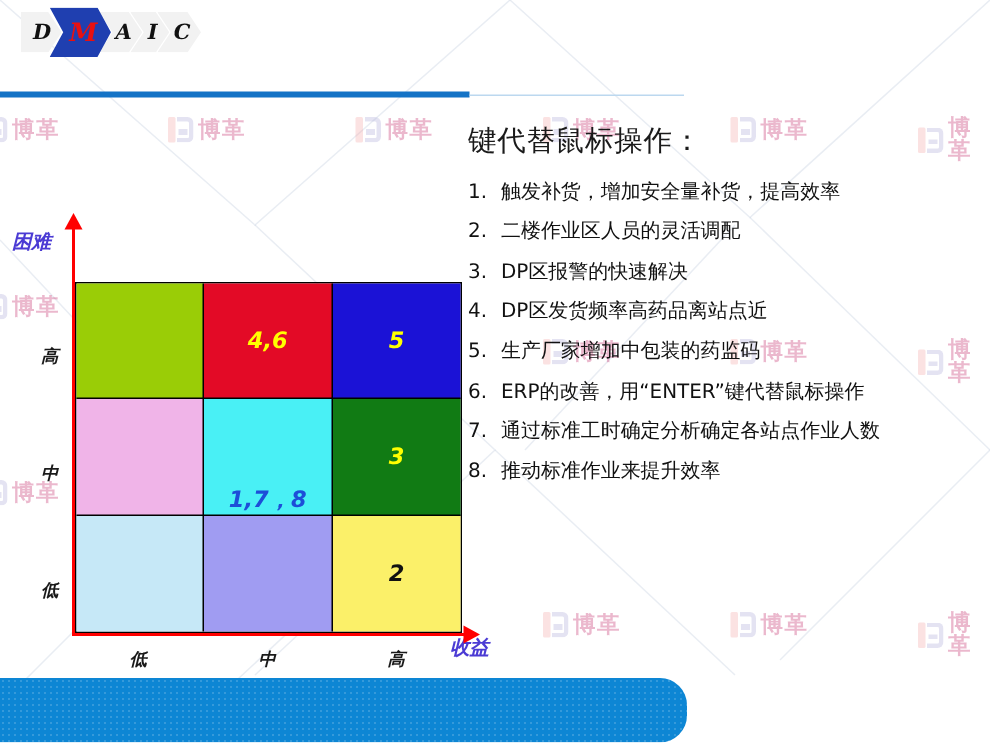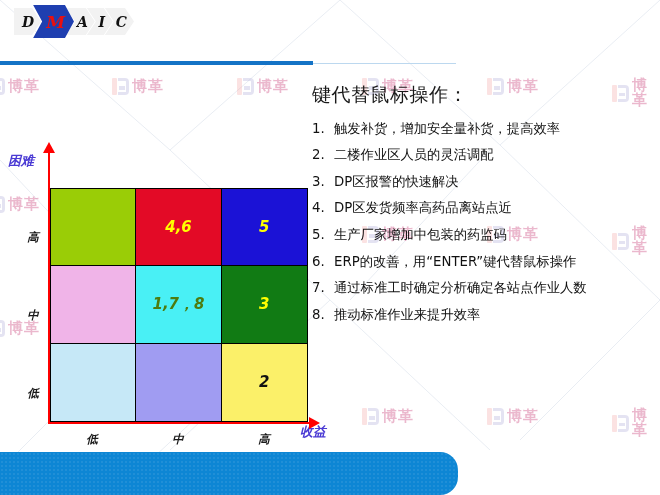--- a/index.html
+++ b/index.html
@@ -550,21 +550,21 @@
         </div>
       <div class="cell" style="background: rgb(227, 10, 38); color: rgb(255, 255, 0);">
           <span>4,6</span>
         </div>
       <div class="cell" style="background: rgb(27, 18, 214); color: rgb(255, 255, 0);">
           <span>5</span>
         </div>
       <div class="cell" style="background: rgb(240, 180, 232); color: rgb(17, 17, 17);">
           <span></span>
         </div>
-      <div class="cell" style="background: rgb(73, 240, 245); color: #4d7c0f;">
+      <div class="cell" style="background: rgb(73, 240, 245); color: #1d4ed8; align-items: flex-end;">
           <span>1,7，8</span>
         </div>
       <div class="cell" style="background: rgb(17, 123, 20); color: rgb(255, 255, 0);">
           <span>3</span>
         </div>
       <div class="cell" style="background: rgb(198, 232, 247); color: rgb(17, 17, 17);">
           <span></span>
         </div>
       <div class="cell" style="background: rgb(160, 156, 242); color: rgb(17, 17, 17);">
           <span></span>

